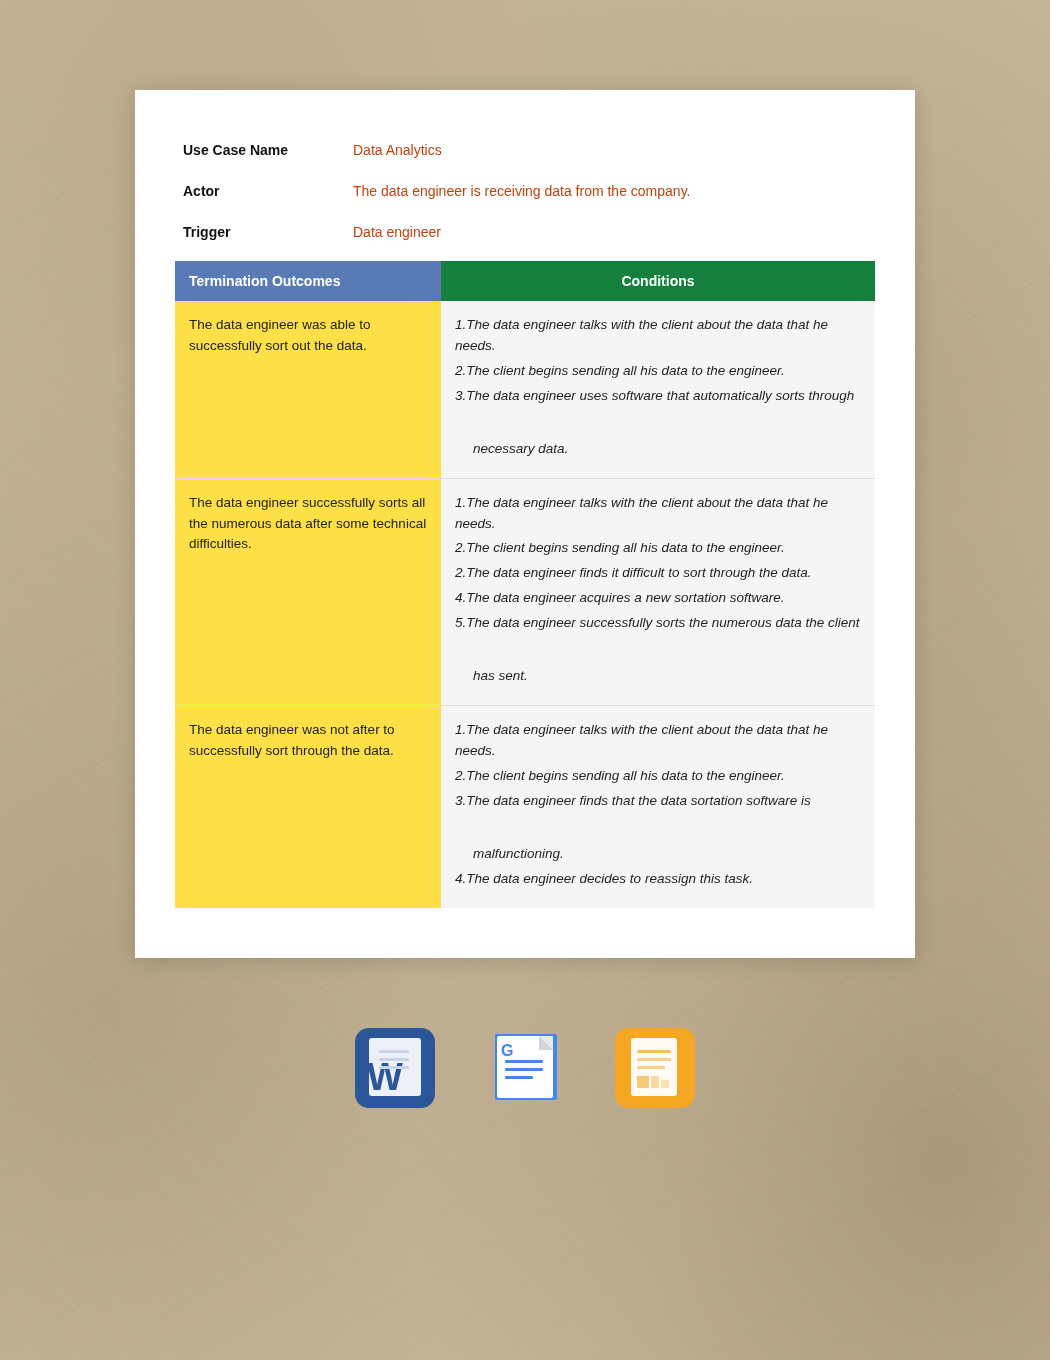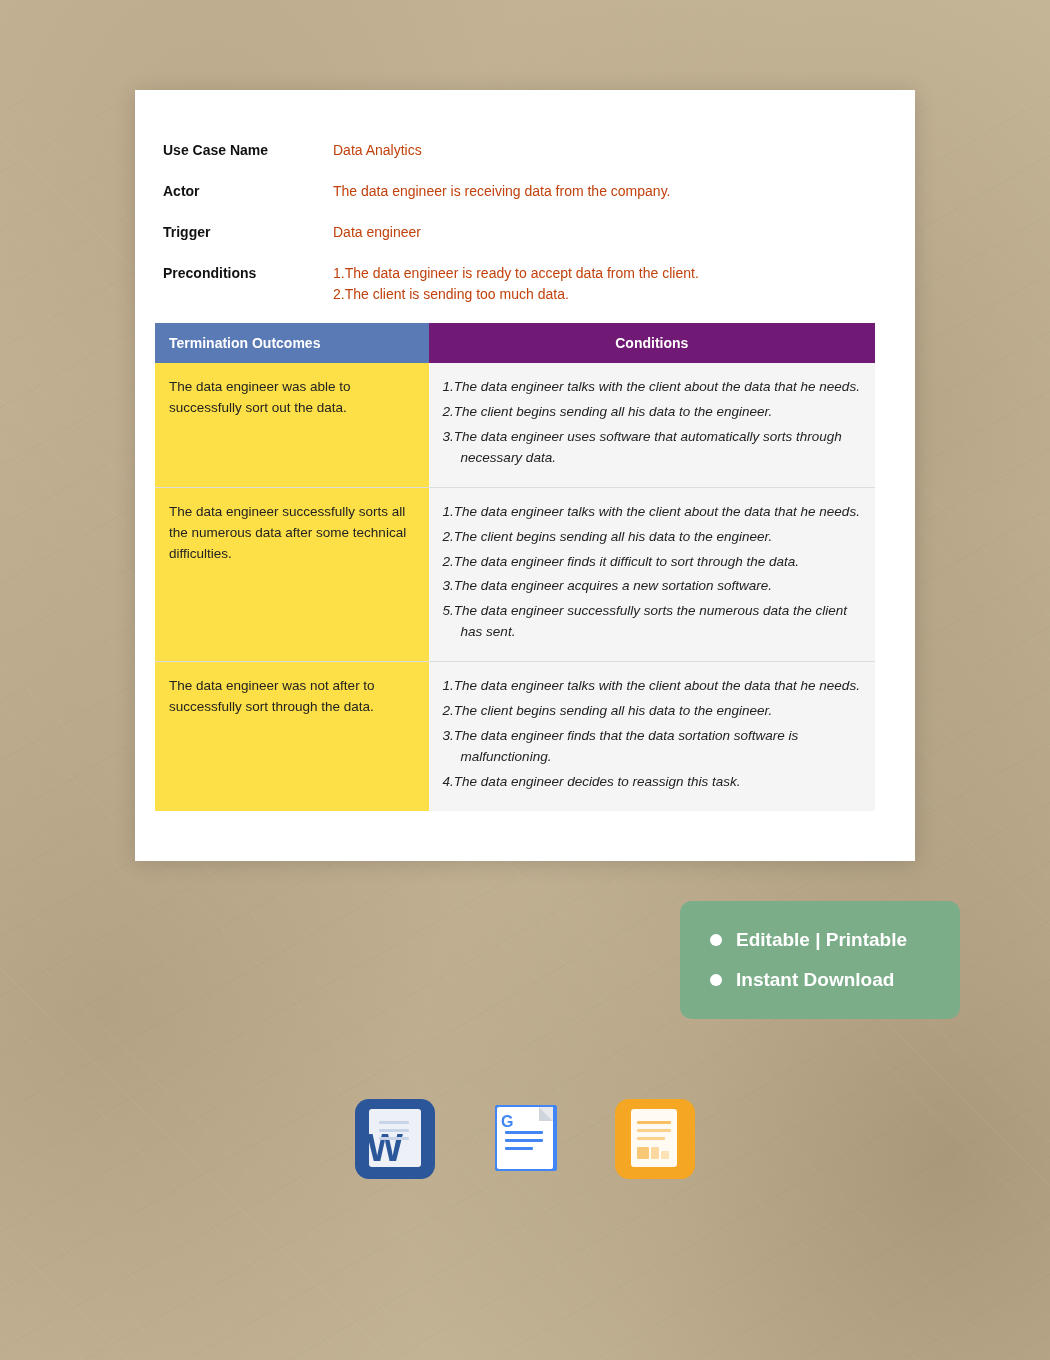--- a/index.html
+++ b/index.html
@@ -45,21 +45,21 @@
       pointer-events: none;
       z-index: 0;
     }
 
     .white-card {
       position: relative;
       z-index: 1;
       background: #ffffff;
       margin: 90px auto 40px auto;
       width: 780px;
-      padding: 40px 40px 50px 20px;
+      padding: 40px 40px 50px 40px;
       box-shadow: 0 2px 20px rgba(0,0,0,0.15);
     }
 
     
     .info-table {
       width: 100%;
       border-collapse: collapse;
       margin-bottom: 0;
     }
 
@@ -96,21 +96,21 @@
     }
 
     .uc-table .header-row .th-outcomes {
       background-color: #5a7ab5;
       width: 38%;
       text-align: left;
       margin-top: 48px;
     }
 
     .uc-table .header-row .th-conditions {
-      background-color: #701a75;
+      background-color: #15803d;
       text-align: center;
     }
 
     .uc-table .data-row td {
       padding: 14px 14px;
       vertical-align: top;
       font-size: 13.5px;
       line-height: 1.55;
       color: #222;
       border-bottom: 1px solid #ddd;
@@ -139,20 +139,21 @@
     .conditions-list li {
       margin-bottom: 4px;
       padding-left: 0;
       font-size: 13.5px;
       line-height: 1.55;
     }
 
     .conditions-list li .li-indent {
       padding-left: 18px;
       display: block;
+      margin-top: 32px;
     }
 
     
     .features-badge {
       position: relative;
       z-index: 1;
       background-color: #7aad88;
       border-radius: 12px;
       width: 280px;
       margin: 0 auto 50px auto;
@@ -232,27 +233,20 @@
           <td class="label-cell">Use Case Name</td>
           <td class="value-cell">Data Analytics</td>
         </tr>
         <tr>
           <td class="label-cell">Actor</td>
           <td class="value-cell">The data engineer is receiving data from the company.</td>
         </tr>
         <tr>
           <td class="label-cell">Trigger</td>
           <td class="value-cell">Data engineer</td>
-        </tr>
-        <tr>
-          <td class="label-cell">Preconditions</td>
-          <td class="value-cell">
-            <div>1.The data engineer is ready to accept data from the client.</div>
-            <div>2.The client is sending too much data.</div>
-          </td>
         </tr>
       </tbody>
     </table>
 
     <table class="uc-table">
       <thead>
         <tr class="header-row">
           <th class="th-outcomes">Termination Outcomes</th>
           <th class="th-conditions">Conditions</th>
         </tr>
@@ -268,51 +262,41 @@
               </ul>
             </td>
           </tr>
           <tr class="data-row">
             <td class="td-outcome">The data engineer successfully sorts all the numerous data after some technical difficulties.</td>
             <td class="td-conditions">
               <ul class="conditions-list">
                 <li>1.The data engineer talks with the client about the data that he needs.</li>
                 <li>2.The client begins sending all his data to the engineer.</li>
                 <li>2.The data engineer finds it difficult to sort through the data.</li>
-                <li>3.The data engineer acquires a new sortation software.</li>
+                <li>4.The data engineer acquires a new sortation software.</li>
                 <li>5.The data engineer successfully sorts the numerous data the client<span class="li-indent">has sent.</span></li>
               </ul>
             </td>
           </tr>
           <tr class="data-row">
             <td class="td-outcome">The data engineer was not after to successfully sort through the data.</td>
             <td class="td-conditions">
               <ul class="conditions-list">
                 <li>1.The data engineer talks with the client about the data that he needs.</li>
                 <li>2.The client begins sending all his data to the engineer.</li>
                 <li>3.The data engineer finds that the data sortation software is<span class="li-indent">malfunctioning.</span></li>
                 <li>4.The data engineer decides to reassign this task.</li>
               </ul>
             </td>
           </tr>
         </tbody>
     </table>
 
   </div>
 
-  <div class="features-badge">
-    <div class="feature-item">
-      <div class="bullet"></div>
-      <span>Editable | Printable</span>
-    </div>
-    <div class="feature-item">
-      <div class="bullet"></div>
-      <span>Instant Download</span>
-    </div>
-  </div>
 
   <div class="app-icons-section">
 
     <div class="word-icon-wrap">
       <svg width="80" height="80" viewBox="0 0 80 80" xmlns="http://www.w3.org/2000/svg">
         <rect width="80" height="80" rx="14" fill="#2B579A"></rect>
         <rect x="8" y="16" width="48" height="56" rx="3" fill="#2B579A"></rect>
         <rect x="14" y="10" width="52" height="58" rx="3" fill="#fff" opacity="0.15"></rect>
         <rect x="14" y="10" width="52" height="58" rx="3" fill="#fff" opacity="0.9"></rect>
 

